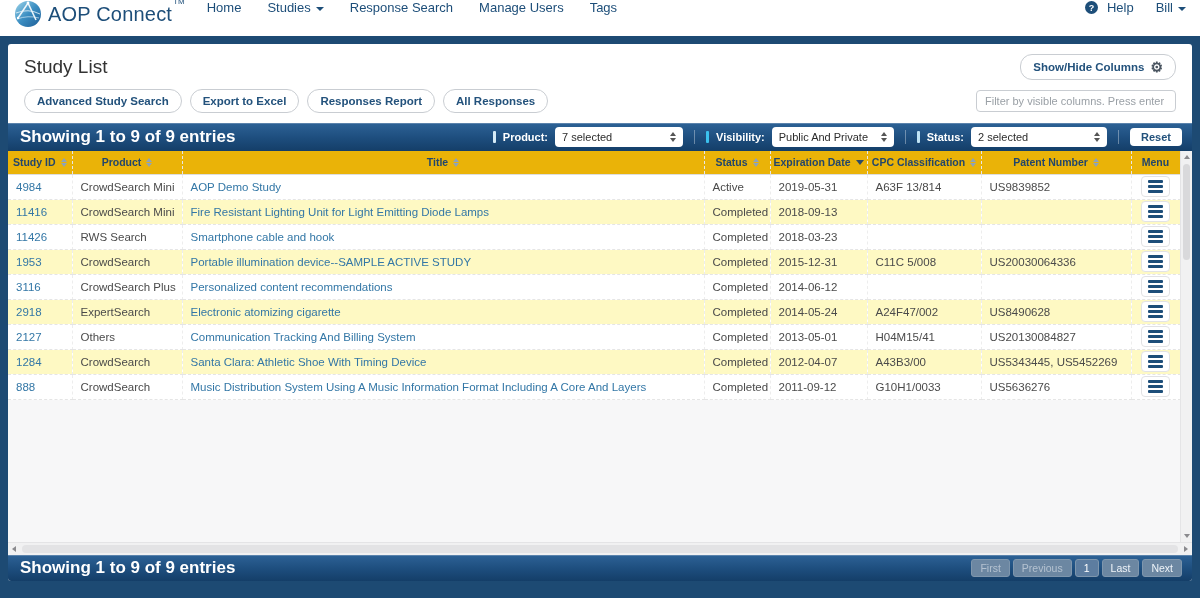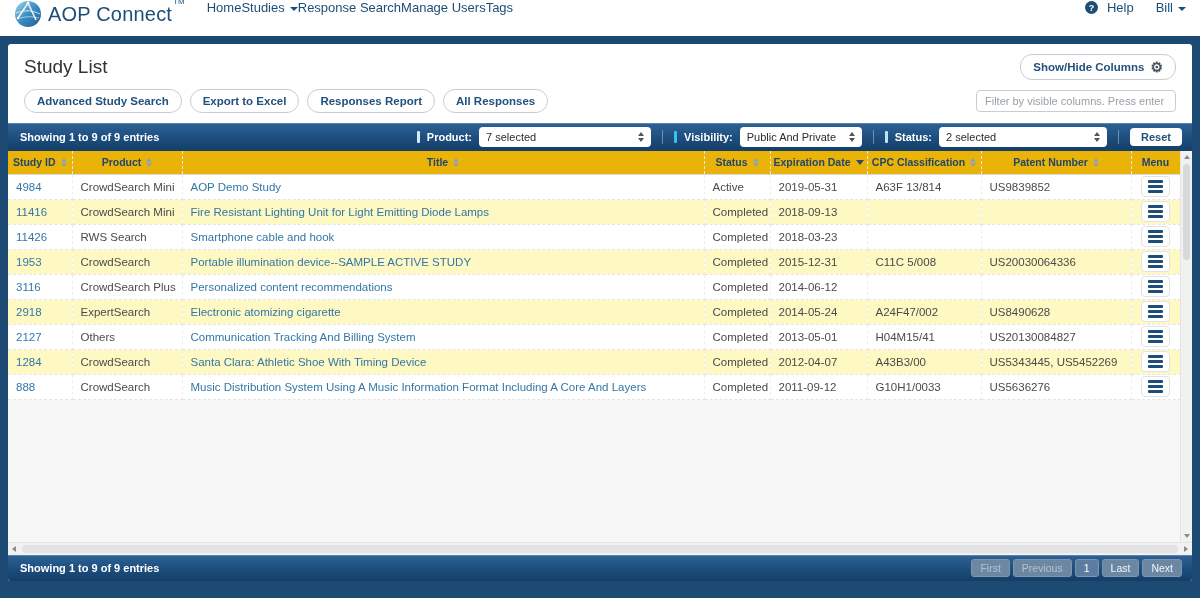--- a/index.html
+++ b/index.html
@@ -4,21 +4,21 @@
 <style>
   html,body{margin:0;padding:0;width:1200px;height:598px;overflow:hidden;
     background:#1d4a73;font-family:"Liberation Sans",sans-serif;}
   *{box-sizing:border-box;}
 
   
   .navbar{height:36px;background:#fff;display:flex;align-items:flex-start;padding:0 14px;}
   .brand{display:flex;align-items:center;gap:6px;margin-right:22px;}
   .brand-name{font-size:20px;color:#1d4e79;letter-spacing:.2px;}
   .brand-tm{font-size:8px;color:#1d4e79;vertical-align:top;position:relative;top:-6px;margin-left:1px;}
-  .nav-links{display:flex;align-items:center;flex:1;}
+  .nav-links{display:flex;align-items:center;gap:26px;flex:1;}
   .nav-item{display:flex;align-items:center;gap:5px;font-size:13px;color:#1d4e79;text-decoration:none;cursor:pointer;}
   .nav-right{display:flex;align-items:center;gap:22px;}
   .caret{width:0;height:0;border-left:4px solid transparent;border-right:4px solid transparent;border-top:4px solid #1d4e79;margin-top:2px;}
   .help-icon{width:13px;height:13px;border-radius:50%;background:#1d4e79;color:#fff;font-size:9px;font-weight:bold;
     display:inline-flex;align-items:center;justify-content:center;margin-right:4px;}
 
   
   .card{margin:8px 8px 0 8px;height:537px;background:#fff;border-radius:3px;display:flex;flex-direction:column;overflow:hidden;}
   .card-top{padding:10px 16px 10px 16px;}
   .row1{display:flex;justify-content:space-between;align-items:center;}
@@ -29,21 +29,21 @@
     font-size:11.5px;padding:5px 12px;cursor:pointer;font-family:"Liberation Sans",sans-serif;display:flex;align-items:center;gap:6px;}
   .gear{font-size:14px;color:#4a5560;line-height:1;}
   .filter-input{width:200px;height:22px;border:1px solid #c9cdd2;border-radius:4px;padding:0 8px;
     font-size:11px;font-family:"Liberation Sans",sans-serif;color:#333;}
   .filter-input::placeholder{color:#9aa0a6;}
 
   
   .bluebar{background:linear-gradient(180deg,#2d6296 0%,#1d4d7d 55%,#143e68 100%);
     box-shadow:inset 0 1px 0 rgba(255,255,255,.22);color:#fff;}
   .filterbar{height:28px;display:flex;align-items:center;padding:0 10px 0 12px;}
-  .showing{font-size:11px;font-weight:bold;}
+  .showing{font-size:17px;font-weight:bold;}
   .filter-controls{margin-left:auto;display:flex;align-items:center;gap:7px;}
   .accent-bar{width:3px;height:12px;border-radius:1px;display:inline-block;}
   .flabel{font-size:11px;font-weight:bold;}
   .fselect{background:#fff;border-radius:4px;height:20px;display:flex;align-items:center;justify-content:space-between;
     padding:0 7px;font-size:11px;color:#2c2c2c;cursor:pointer;}
   .sel-arrows{display:flex;flex-direction:column;gap:2px;margin-left:6px;}
   .tri-u{width:0;height:0;border-left:3px solid transparent;border-right:3px solid transparent;border-bottom:4px solid #555;}
   .tri-d{width:0;height:0;border-left:3px solid transparent;border-right:3px solid transparent;border-top:4px solid #555;}
   .sep{width:1px;height:14px;background:rgba(255,255,255,.35);margin:0 4px;}
   .reset-btn{background:#fff;border:none;border-radius:4px;color:#23527c;font-weight:bold;font-size:11px;
@@ -159,41 +159,41 @@
         </div>
       <input class="filter-input" type="text" placeholder="Filter by visible columns. Press enter to submit." style="">
     </div>
   </div>
 
   <div class="bluebar filterbar">
     <span class="showing">Showing 1 to 9 of 9 entries</span>
     <div class="filter-controls">
       <span class="accent-bar" style="background:#d6ebf7"></span>
       <span class="flabel">Product:</span>
-      <div class="fselect" style="width:172px">
+      <div class="fselect" style="width:128px">
         <span>7 selected</span>
         <span class="sel-arrows">
             <span class="tri-u"></span>
             <span class="tri-d"></span>
           </span>
       </div>
       <span class="sep"></span>
       <span class="accent-bar" style="background:#3bc1ee"></span>
       <span class="flabel">Visibility:</span>
       <div class="fselect" style="width:122px">
         <span>Public And Private</span>
         <span class="sel-arrows">
             <span class="tri-u"></span>
             <span class="tri-d"></span>
           </span>
       </div>
       <span class="sep"></span>
       <span class="accent-bar" style="background:#bfe3f4"></span>
       <span class="flabel">Status:</span>
-      <div class="fselect" style="width:168px">
+      <div class="fselect" style="width:136px">
         <span>2 selected</span>
         <span class="sel-arrows">
             <span class="tri-u"></span>
             <span class="tri-d"></span>
           </span>
       </div>
       <span class="sep"></span>
       <button class="reset-btn">Reset</button>
     </div>
   </div>

